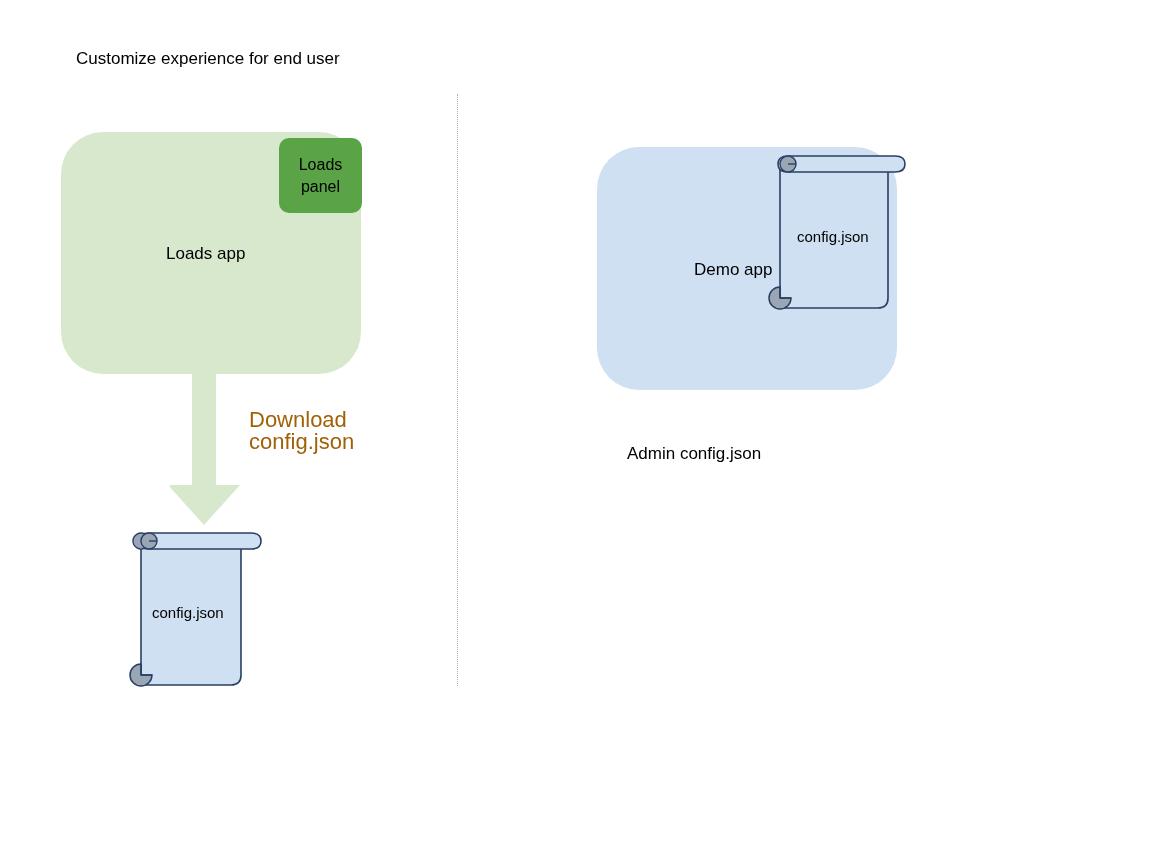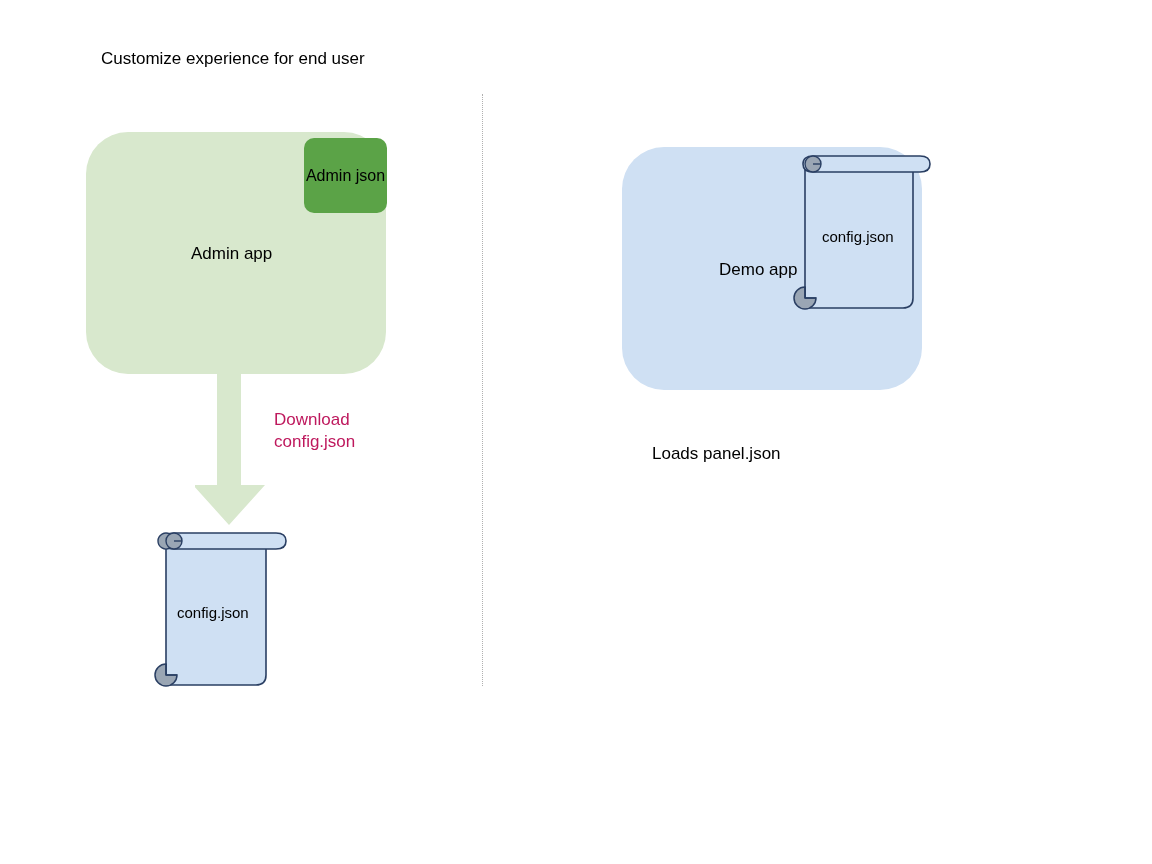--- a/index.html
+++ b/index.html
@@ -12,21 +12,20 @@
     width: 1152px;
     height: 864px;
     position: relative;
     overflow: hidden;
     font-family: "Liberation Sans", sans-serif;
     color: #000000;
   }
   .canvas {
     position: absolute;
     inset: 0;
-    margin-left: 25px;
   }
 
   
   .heading {
     position: absolute;
     font-size: 17px;
     line-height: 20px;
     color: #000000;
     white-space: nowrap;
   }
@@ -100,24 +99,24 @@
     left: 170px;
     top: 370px;
     width: 80px;
     height: 160px;
   }
   #download-arrow svg { display: block; }
   #download-label {
     position: absolute;
     left: 249px;
     top: 409px;
-    font-size: 17px;
+    font-size: 22px;
     line-height: 22px;
     white-space: nowrap;
-    color: #be185d;
+    color: #a16207;
   }
 
   
   .scroll-doc {
     position: absolute;
   }
   .scroll-doc svg { display: block; overflow: visible; }
   .scroll-label {
     position: absolute;
     font-size: 15px;
@@ -146,24 +145,24 @@
 
 <div class="canvas">
 
   <div class="heading" id="heading-left">Customize experience for end user</div>
 
 
   <div class="divider"></div>
 
   <div class="app-box" id="admin-app-box"></div>
 
-  <div class="app-label" id="admin-app-label">Admin app</div>
+  <div class="app-label" id="admin-app-label">Loads app</div>
 
   <div id="admin-panel-badge">
-    <span>Admin json</span>
+    <span>Loads panel</span>
   </div>
 
   <div id="download-arrow">
     <svg width="80" height="160" viewBox="0 0 80 160" xmlns="http://www.w3.org/2000/svg">
       <path d="M 22 0 L 46 0 L 46 115 L 70 115 L 34 155 L -2 115 L 22 115 Z" fill="#d8e8cd"></path>
     </svg>
   </div>
 
   <div id="download-label">
     <div>Download</div>
@@ -200,15 +199,15 @@
       <circle cx="24" cy="11" r="8" fill="#9aa6b4" stroke="#2a3f63" stroke-width="1.4"></circle>
       <path d="M 24 11 L 32 11" stroke="#2a3f63" stroke-width="1.4" fill="none"></path>
       <path d="M 16 145 L 16 134 A 11 11 0 1 0 27 145 Z" fill="#9aa6b4" stroke="#2a3f63" stroke-width="1.5"></path>
       <path d="M 16 145 L 27 145" stroke="#2a3f63" stroke-width="1.5" fill="none"></path>
       <path d="M 16 145 L 16 134" stroke="#2a3f63" stroke-width="1.5" fill="none"></path>
     </svg>
   </div>
 
   <div class="scroll-label" id="scroll-right-label">config.json</div>
 
-  <div id="loads-caption">Loads panel.json</div>
+  <div id="loads-caption">Admin config.json</div>
 
 </div>
 
 </body></html>

